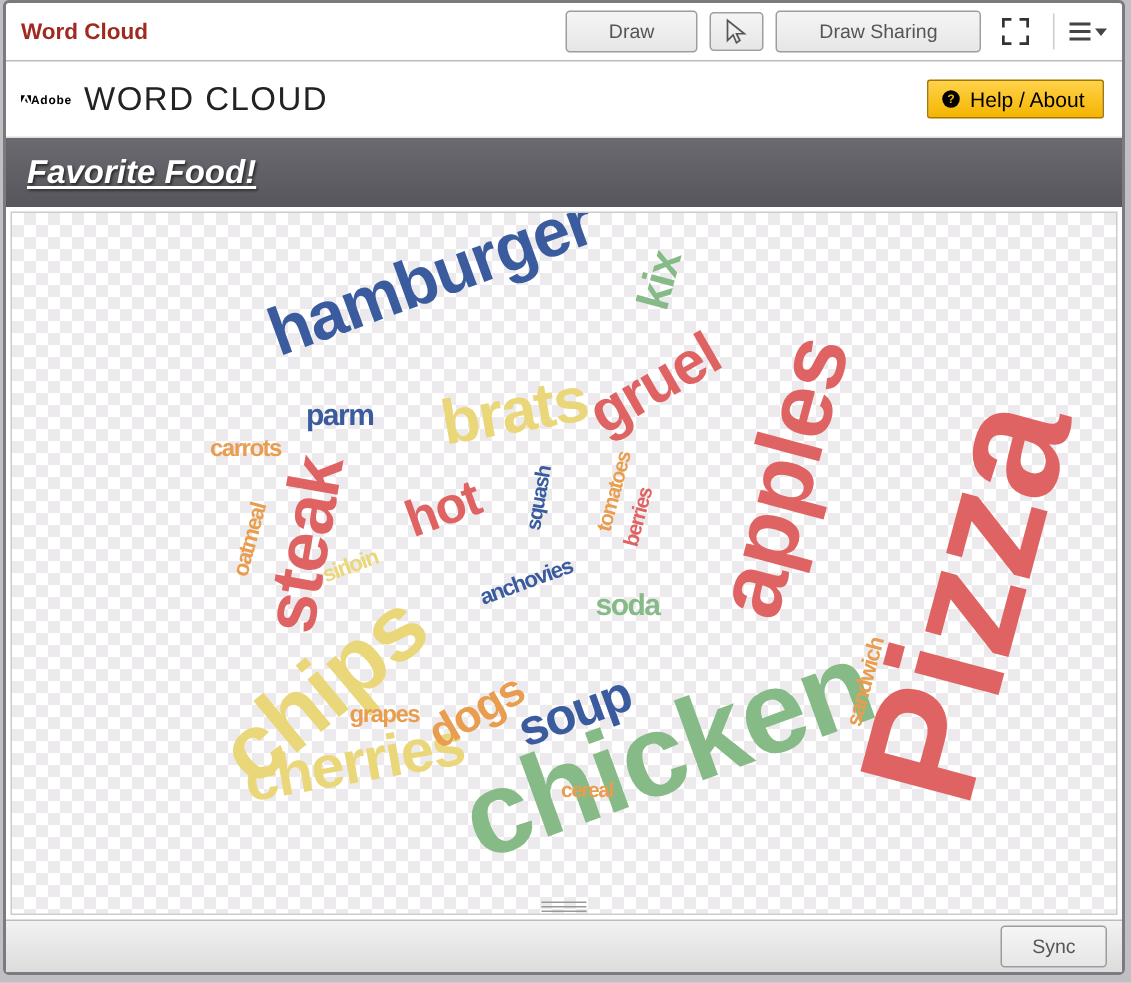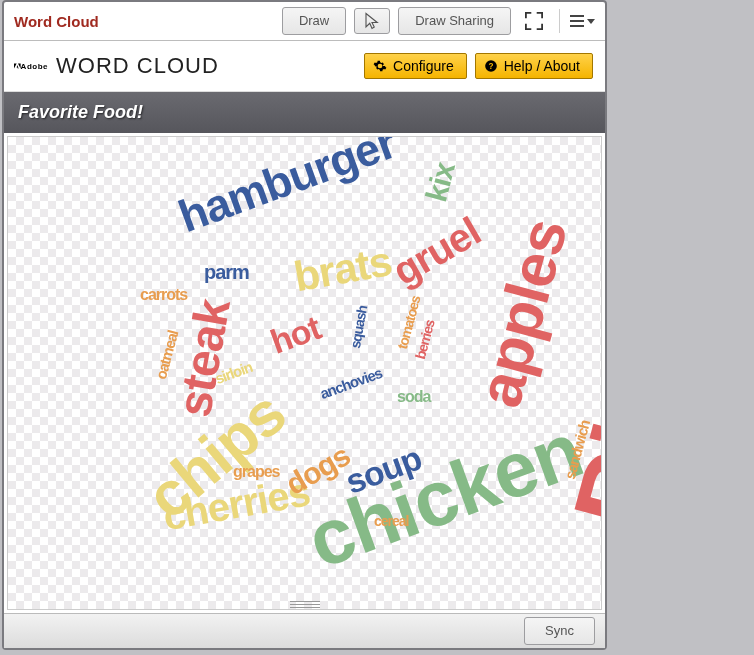--- a/index.html
+++ b/index.html
@@ -7,21 +7,21 @@
     padding: 0;
     font-family: "Segoe UI", Tahoma, Arial, sans-serif;
     background: #c0c0c4;
     width: 754px;
     height: 655px;
     overflow: hidden;
   }
   .window {
     position: absolute;
     left: 2px; top: 0;
-    width: 605px; height: 650px;
+    width: 748px; height: 650px;
     background: #fff;
     border: 2px solid #7a7a7f;
     border-radius: 4px;
     box-sizing: border-box;
     display: flex;
     flex-direction: column;
   }
   
   .topbar {
     height: 38px;
@@ -35,21 +35,21 @@
     color: #a02a20;
     font-weight: 600;
     font-size: 15px;
     flex: 0 0 auto;
     margin-right: auto;
   }
   .tb-btn {
     border: 1px solid #9d9da0;
     background: linear-gradient(#f5f5f5,#e6e6e6);
     border-radius: 3px;
-    padding: 4px 16px;
+    padding: 4px 28px;
     font-size: 13px;
     color: #555;
     display: inline-flex;
     align-items: center;
     gap: 4px;
     cursor: pointer;
     line-height: 18px;
   }
   .tb-btn.icononly { padding: 3px 8px; }
   .iconbox {
@@ -98,25 +98,26 @@
     font-size: 14px;
     color:#000;
     display:flex; align-items:center; gap:6px;
     cursor:pointer;
   }
   .goldbtn svg { flex:0 0 auto; }
   
   .subtitle {
     background: linear-gradient(#6a6a70,#56565c);
     color:#fff;
-    font-size: 18px;
+    font-size: 22px;
     font-weight: 600;
     font-style: italic;
     padding: 10px 14px;
     text-shadow: 1px 1px 2px rgba(0,0,0,0.6);
+    text-decoration: underline;
   }
   
   .canvas-wrap {
     flex:1;
     position:relative;
     margin: 0;
     
     background-color:#fff;
     background-image:
       linear-gradient(45deg,#eceaec 25%,transparent 25%,transparent 75%,#eceaec 75%),
@@ -193,26 +194,20 @@
       <svg width="30" height="22" viewBox="0 0 30 22">
         <path d="M0 0 H12 L0 22 Z" fill="#000"></path>
         <path d="M18 0 H30 V22 Z" fill="#000"></path>
         <path d="M15 7 L21 22 H17 L15.5 18 H12 Z" fill="#000"></path>
       </svg>
       <span>Adobe</span>
     </div>
     <div class="app-title">WORD CLOUD</div>
     <div class="hdr-spacer"></div>
 
-    <div class="goldbtn">
-      <svg width="14" height="14" viewBox="0 0 24 24">
-        <path fill="#000" d="M12 8a4 4 0 1 0 0 8 4 4 0 0 0 0-8zm9 4a7 7 0 0 1-.1 1.2l2.1 1.6-2 3.4-2.5-1a7 7 0 0 1-2 1.2l-.4 2.6h-4l-.4-2.6a7 7 0 0 1-2-1.2l-2.5 1-2-3.4 2.1-1.6A7 7 0 0 1 3 12a7 7 0 0 1 .1-1.2L1 9.2l2-3.4 2.5 1a7 7 0 0 1 2-1.2L7.9 3h4l.4 2.6a7 7 0 0 1 2 1.2l2.5-1 2 3.4-2.1 1.6c.1.4.1.8.1 1.2z"></path>
-      </svg>
-      <span>Configure</span>
-    </div>
     <div class="goldbtn">
       <svg width="14" height="14" viewBox="0 0 24 24">
         <circle cx="12" cy="12" r="10" fill="#000"></circle>
         <text x="12" y="17" text-anchor="middle" font-size="14" font-weight="bold" fill="#f5b400">?</text>
       </svg>
       <span>Help / About</span>
     </div>
   </div>
 
   <div class="subtitle">Favorite Food!</div>
@@ -227,21 +222,21 @@
         <span class="word" style="left: 165px; top: 60px; font-size: 45px; color: rgb(58, 92, 158); transform: rotate(-20deg);">hamburger</span>
         <span class="word" style="left: 283px; top: 120px; font-size: 42px; color: rgb(234, 215, 122); transform: rotate(-10deg);">brats</span>
         <span class="word" style="left: 378px; top: 120px; font-size: 40px; color: rgb(224, 99, 99); transform: rotate(-30deg);">gruel</span>
         <span class="word" style="left: 152px; top: 360px; font-size: 40px; color: rgb(234, 215, 122); transform: rotate(-10deg);">cherries</span>
         <span class="word" style="left: 333px; top: 330px; font-size: 34px; color: rgb(58, 92, 158); transform: rotate(-20deg);">soup</span>
         <span class="word" style="left: 258px; top: 190px; font-size: 34px; color: rgb(224, 99, 99); transform: rotate(-20deg);">hot</span>
         <span class="word" style="left: 273px; top: 337px; font-size: 30px; color: rgb(232, 157, 79); transform: rotate(-30deg);">dogs</span>
         <span class="word" style="left: 413px; top: 60px; font-size: 30px; color: rgb(134, 186, 135); transform: rotate(-75deg);">kix</span>
         <span class="word" style="left: 196px; top: 125px; font-size: 20px; color: rgb(58, 92, 158); transform: rotate(0deg);">parm</span>
         <span class="word" style="left: 132px; top: 150px; font-size: 16px; color: rgb(232, 157, 79); transform: rotate(0deg);">carrots</span>
-        <span class="word" style="left: 389px; top: 252px; font-size: 16px; color: rgb(134, 186, 135); transform: rotate(0deg);">soda</span>
+        <span class="word" style="left: 389px; top: 252px; font-size: 20px; color: rgb(134, 186, 135); transform: rotate(0deg);">soda</span>
         <span class="word" style="left: 225px; top: 312px; font-size: 16px; color: rgb(232, 157, 79); transform: rotate(0deg); margin-top: 15px;">grapes</span>
         <span class="word" style="left: 334px; top: 377px; font-size: 14px; color: rgb(232, 157, 79); transform: rotate(0deg); margin-left: 32px;">cereal</span>
         <span class="word" style="left: 205px; top: 235px; font-size: 15px; color: rgb(234, 215, 122); transform: rotate(-20deg);">sirloin</span>
         <span class="word" style="left: 145px; top: 240px; font-size: 15px; color: rgb(232, 157, 79); transform: rotate(-75deg);">oatmeal</span>
         <span class="word" style="left: 310px; top: 250px; font-size: 15px; color: rgb(58, 92, 158); transform: rotate(-20deg);">anchovies</span>
         <span class="word" style="left: 405px; top: 220px; font-size: 14px; color: rgb(224, 99, 99); transform: rotate(-75deg);">berries</span>
         <span class="word" style="left: 387px; top: 210px; font-size: 14px; color: rgb(232, 157, 79); transform: rotate(-75deg);">tomatoes</span>
         <span class="word" style="left: 340px; top: 210px; font-size: 14px; color: rgb(58, 92, 158); transform: rotate(-80deg);">squash</span>
         <span class="word" style="left: 554px; top: 340px; font-size: 15px; color: rgb(232, 157, 79); transform: rotate(-75deg);">sandwich</span>
       </div>

